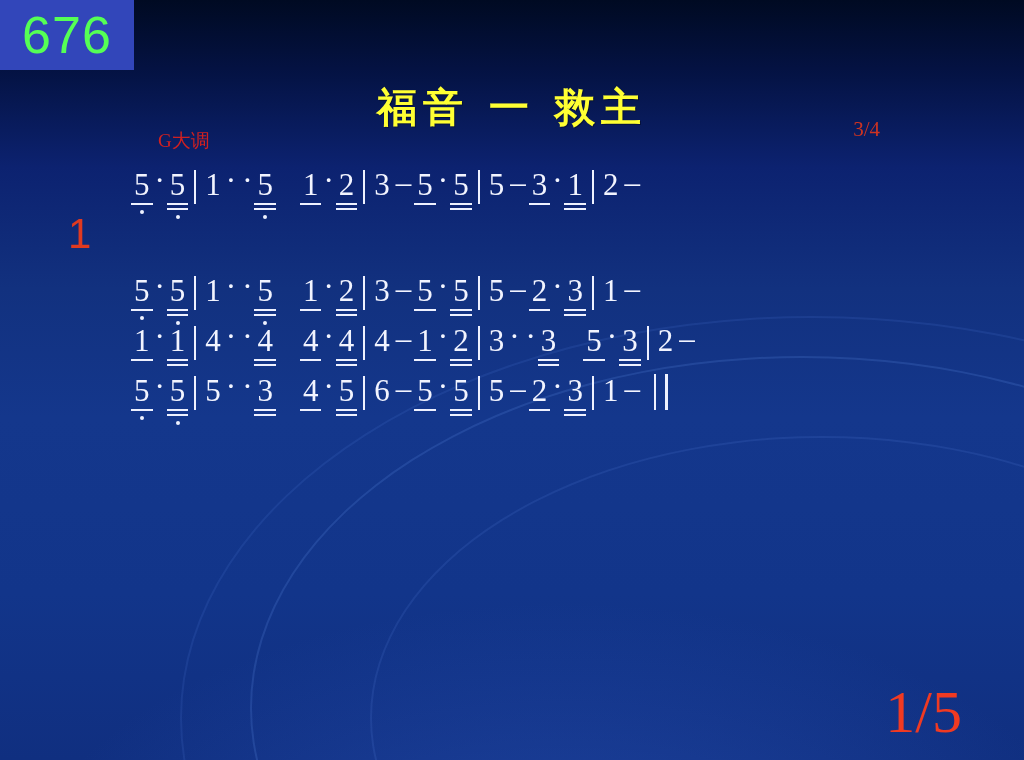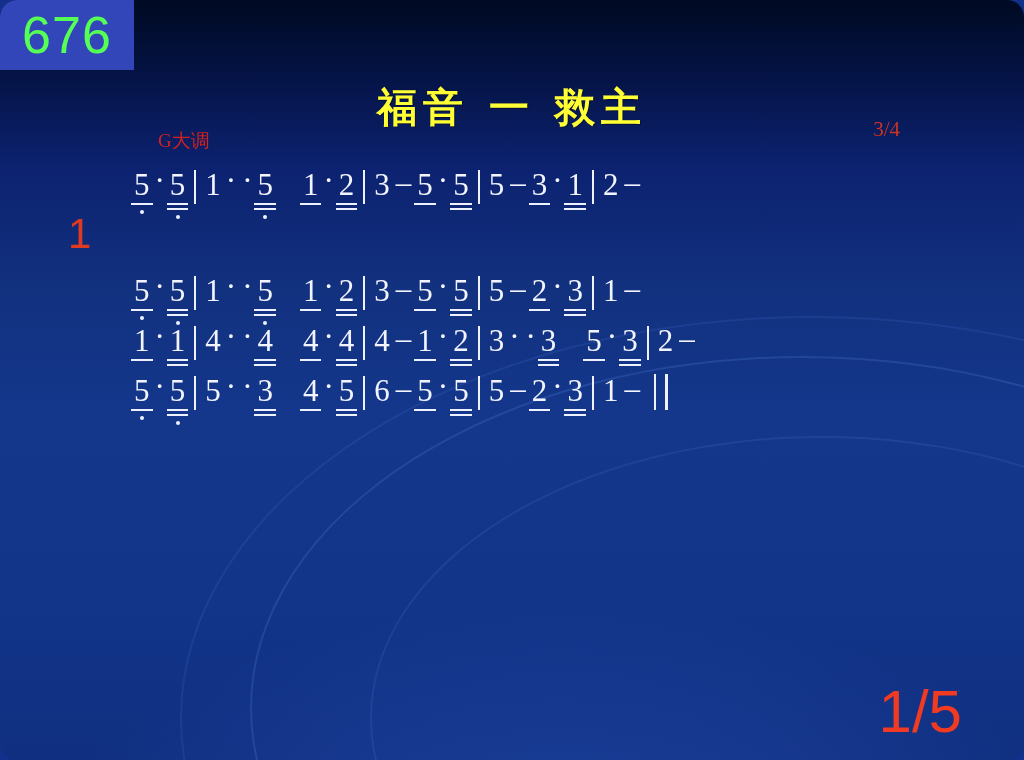--- a/index.html
+++ b/index.html
@@ -25,21 +25,20 @@
       radial-gradient(ellipse 780px 420px at 55% 118%, rgba(43,86,190,0.55) 0%, rgba(43,86,190,0.0) 70%),
       linear-gradient(180deg,
         #000a22 0%,
         #041242 9%,
         #0c2270 22%,
         #12317f 38%,
         #14378c 55%,
         #12358a 78%,
         #102f80 100%);
     overflow: hidden;
-    border-radius: 17px;
   }
   
   .swoosh {
     position: absolute;
     border-radius: 50%;
     border: 2px solid rgba(90,135,225,0.22);
     pointer-events: none;
   }
   .swoosh.a { width: 1100px; height: 700px; right: -330px; bottom: -300px; }
   .swoosh.b { width: 1260px; height: 800px; right: -420px; bottom: -360px; border-color: rgba(80,125,215,0.16); }
@@ -80,21 +79,21 @@
     position: absolute;
     left: 158px;
     top: 128px;
     color: #d02020;
     font-family: "Liberation Serif", "DejaVu Serif", serif;
     font-size: 19px;
     text-align: center;
   }
   #time-sig {
     position: absolute;
-    right: 124px;
+    right: 144px;
     top: 117px;
     color: #cc3322;
     font-family: "Liberation Serif", "DejaVu Serif", serif;
     font-size: 21px;
   }
 
   
   #music {
     position: absolute;
     left: 0; right: 0;
@@ -195,21 +194,21 @@
     font-size: 42px;
     line-height: 56px;
   }
 
   
   #page-indicator {
     position: absolute;
     right: 62px;
     bottom: 18px;
     color: #f03a22;
-    font-family: Liberation Sans, sans-serif;
+    font-family: Liberation Serif, serif;
     font-size: 60px;
     line-height: 1;
   }
 </style>
 </head>
 <body>
 
 <div id="slide">
 
   <div class="swoosh a"></div>

